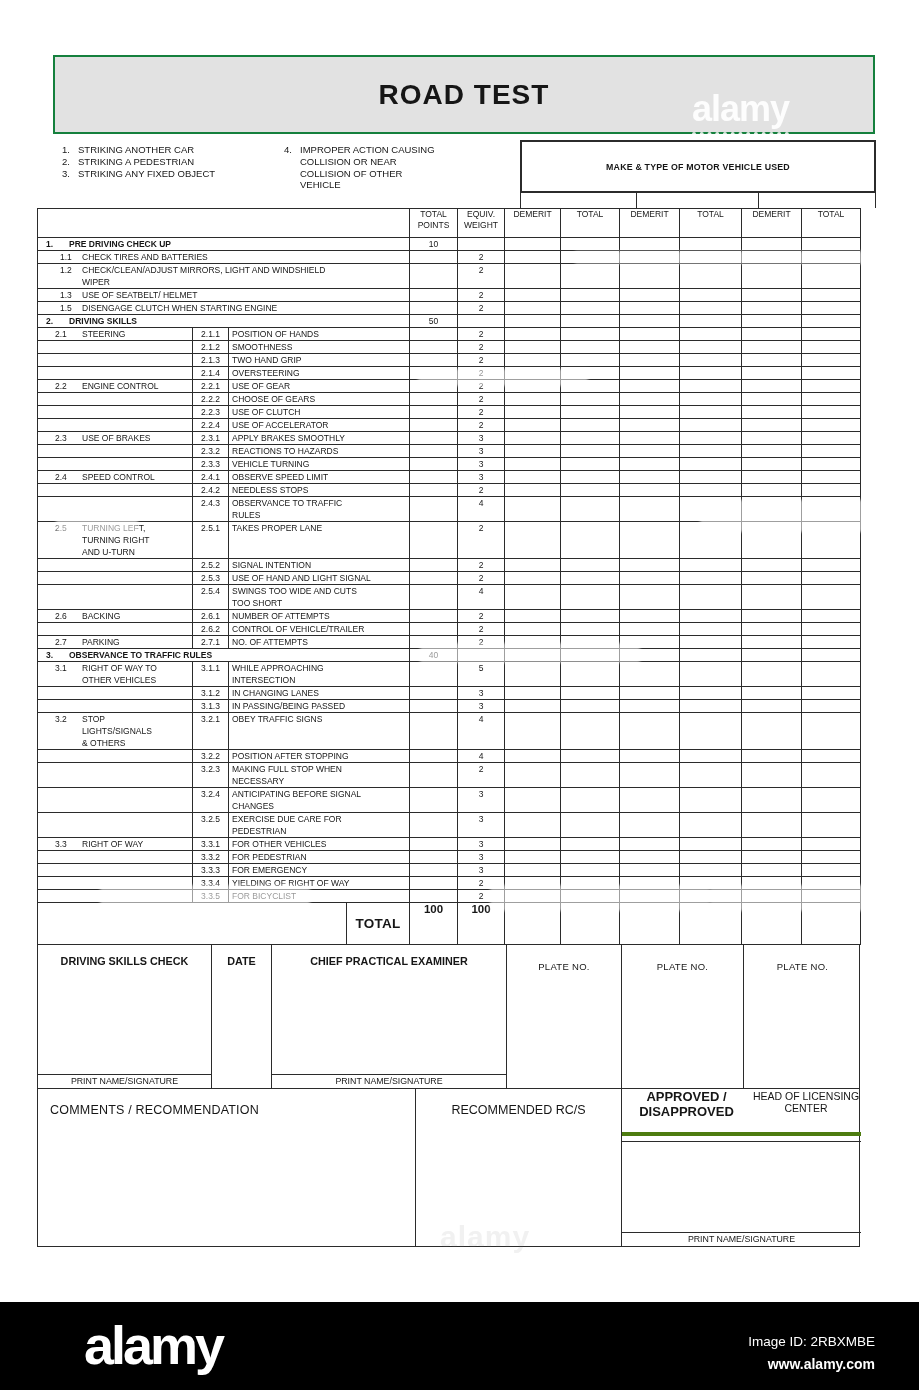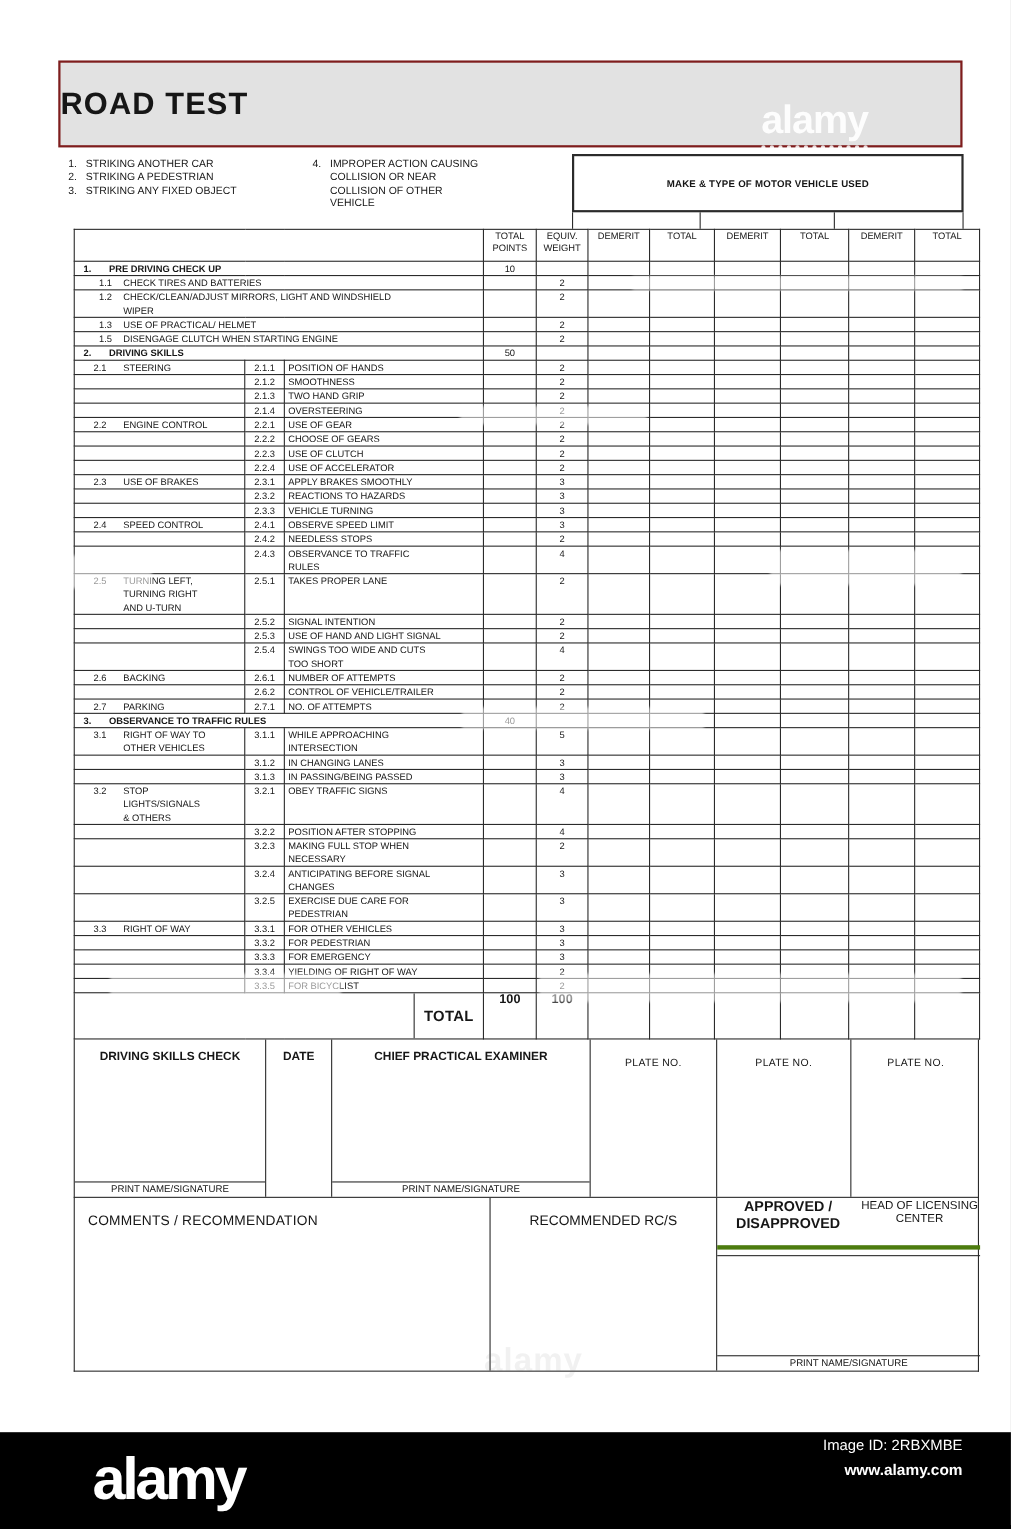--- a/index.html
+++ b/index.html
@@ -4,22 +4,22 @@
 <style>
   html,body { margin:0; padding:0; background:#888; }
   .page {
     position:relative; width:919px; height:1390px; background:#ffffff;
     font-family:"Liberation Sans", sans-serif; color:#161616; overflow:hidden;
     margin:0 auto;
   }
   
   .title-box {
     position:absolute; left:53px; top:55px; width:822px; height:79px;
-    background:#e2e2e2; border:2px solid #7f1d1d; box-sizing:border-box;
-    display:flex; align-items:center; 
+    background:#e2e2e2; border:2px solid #15803d; box-sizing:border-box;
+    display:flex; align-items:center; justify-content:center;
   }
   .title { font-size:28px; font-weight:bold; letter-spacing:1px; }
   
   .violations { position:absolute; top:144px; font-size:9.5px; line-height:11.8px; }
   .v-left { left:62px; }
   .v-right { left:284px; }
   .v-item { display:flex; }
   .v-num { width:16px; flex:none; }
   .v-text { white-space:pre-line; }
   
@@ -32,21 +32,21 @@
   .vehicle-cells {
     position:absolute; left:520px; top:193px; width:356px; height:15px;
     border-left:1px solid #2b2b2b; border-right:1px solid #2b2b2b;
     box-sizing:border-box; display:flex;
   }
   .vc { box-sizing:border-box; }
   .vc:nth-child(1){ width:115px; }
   .vc:nth-child(2){ width:122px; border-left:1px solid #2b2b2b; }
   .vc:nth-child(3){ width:117px; border-left:1px solid #2b2b2b; }
   
-  .main { position:absolute; left:67px; top:208px; width:823px; }
+  .main { position:absolute; left:37px; top:208px; width:823px; }
   table.rt { border-collapse:collapse; table-layout:fixed; width:823px;
     font-size:8.5px; line-height:12px; }
   table.rt td { border:1px solid #2b2b2b; padding:0 3px; vertical-align:top; overflow:hidden; }
   td.hd { text-align:center; vertical-align:middle; white-space:pre-line;
     height:28px; line-height:10.5px; padding:0 1px; }
   td.hd-empty { border:none; }
   td.sec { font-weight:bold; }
   .sec-flex { display:flex; padding-left:5px; }
   .snum { width:23px; flex:none; }
   .item-flex { display:flex; padding-left:19px; }
@@ -93,21 +93,21 @@
   .appr-title { font-size:13px; font-weight:bold; }
   .appr-sub { font-size:10.5px; margin-top:1px; }
   .appr-gap { height:5px; }
   .appr-inner { flex:1; border-top:1px solid #2b2b2b; display:flex; flex-direction:column; }
   .appr-sign { margin-top:auto; border-top:1px solid #2b2b2b; height:13px;
     text-align:center; font-size:8.8px; line-height:12px; }
   
   .alamy-bar { position:absolute; left:0; top:1302px; width:919px; height:88px; background:#000; color:#fff; }
   .alamy-logo { position:absolute; left:84px; top:50%; transform:translateY(-52%);
     font-size:54px; font-weight:bold; letter-spacing:-3px; }
-  .bar-right { position:absolute; right:44px; top:4px; text-align:right; }
+  .bar-right { position:absolute; right:44px; top:32px; text-align:right; }
   .image-id { font-size:13.5px; font-weight:normal; }
   .alamy-url { font-size:14px; font-weight:bold; margin-top:7px; }
   
   .wm { position:absolute; pointer-events:none; }
   .wm-logo-title { left:692px; top:88px; color:rgba(255,255,255,0.92);
     font-size:36px; font-weight:bold; letter-spacing:-1px;
     border-bottom:4px dotted rgba(255,255,255,0.85); padding-bottom:2px; }
   .wm-a1 { left:142px; top:92px; color:rgba(255,255,255,0.55); font-size:38px; font-weight:bold; }
   .wm-a2 { left:430px; top:92px; color:rgba(255,255,255,0.55); font-size:38px; font-weight:bold; }
   .wm-ghost { color:rgba(120,120,120,0.10); font-size:30px; font-weight:bold; letter-spacing:1px; }
@@ -235,21 +235,21 @@
             <td class="dm"></td>
             <td class="dm"></td>
             <td class="dm"></td>
             <td class="dm"></td>
             <td class="dm"></td>
           </tr>
           <tr>
             <td colspan="3">
                <div class="item-flex">
                 <span class="inum">1.3</span>
-                <span class="itext">USE OF PRACTICAL/ HELMET</span>
+                <span class="itext">USE OF SEATBELT/ HELMET</span>
               </div>
              </td>
              <td class="cnum"></td>
              <td class="cnum">2</td>
             <td class="dm"></td>
             <td class="dm"></td>
             <td class="dm"></td>
             <td class="dm"></td>
             <td class="dm"></td>
             <td class="dm"></td>

